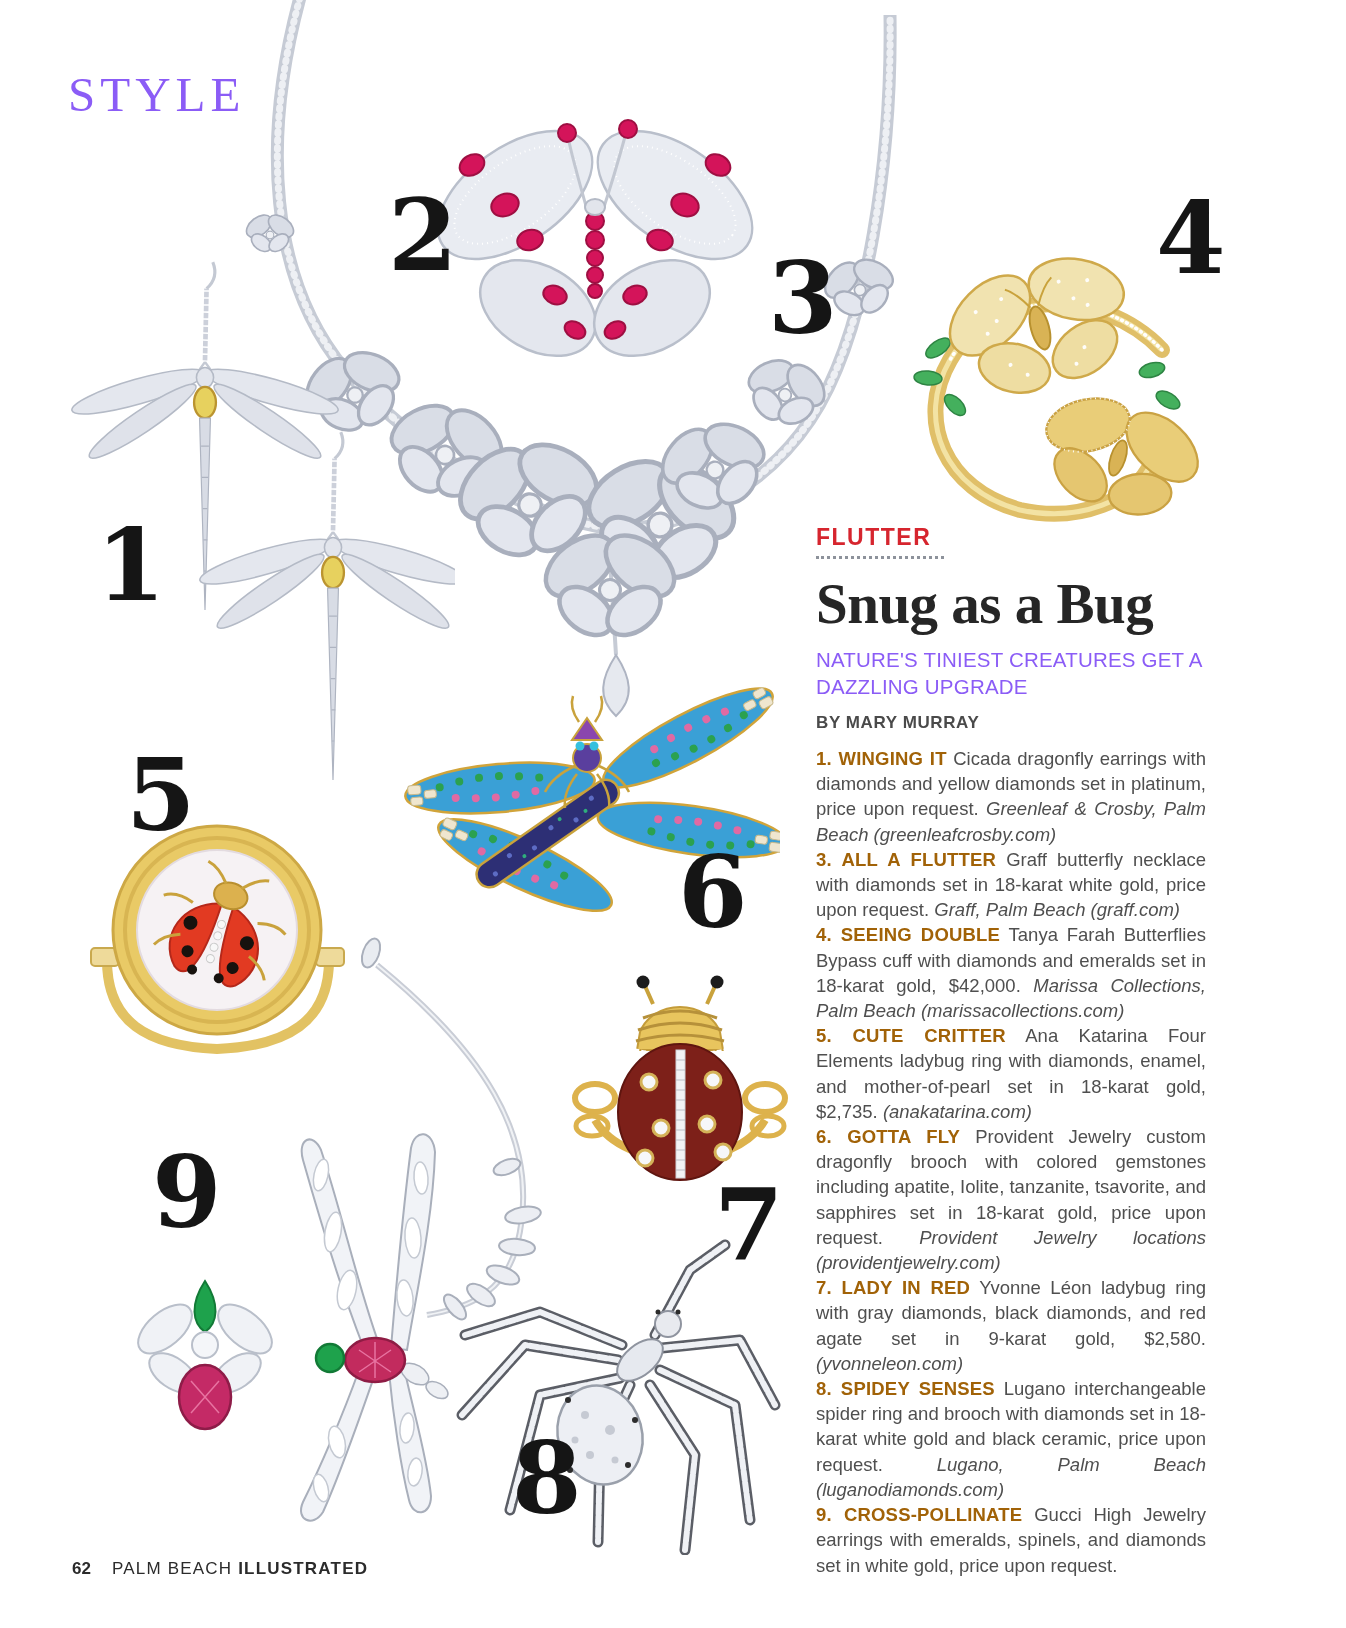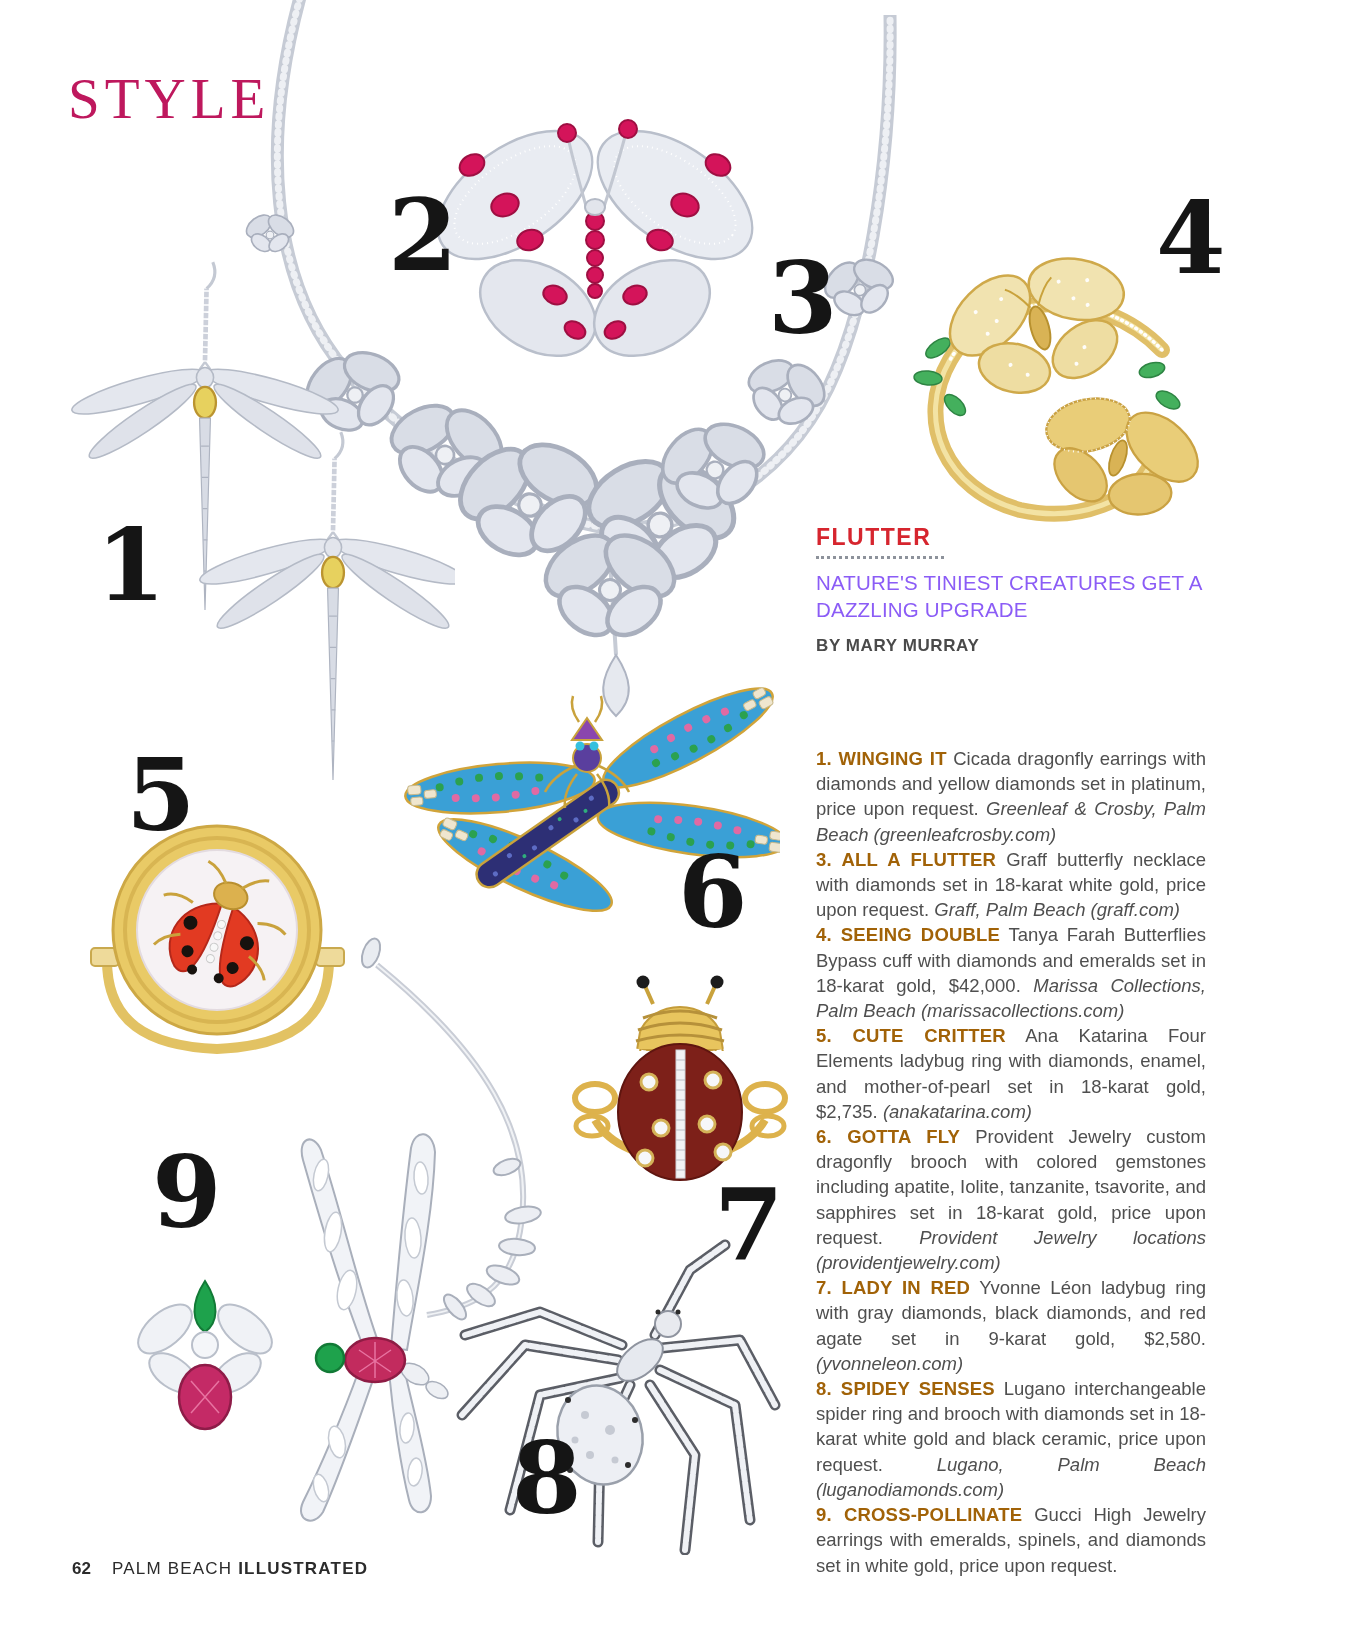--- a/index.html
+++ b/index.html
@@ -1,19 +1,19 @@
 <!DOCTYPE html>
 <html><head>
 <meta charset="utf-8">
 <style>
   html,body { margin:0; padding:0; background:#ffffff; }
   .page { position:relative; width:1346px; height:1628px; background:#ffffff; overflow:hidden;
           font-family:"Liberation Sans", sans-serif; }
   .style-label { position:absolute; left:68px; top:66px; font-family:"Liberation Serif", serif;
-                 font-size:57px; letter-spacing:5px; color:#be185d; }
+                 font-size:49px; letter-spacing:5px; color:#8b5cf6; }
   .num { position:absolute; font-family:"DejaVu Serif", serif; font-weight:bold;
          font-size:100px; line-height:1; color:#151515; }
   .art { position:absolute; }
   .article-head { position:absolute; left:816px; top:524px; width:396px; }
   .category { font-size:23px; font-weight:bold; color:#d6252e; letter-spacing:1.5px; }
   .dotline { width:128px; border-bottom:3px dotted #8d929b; margin-top:5px; }
   .title { font-family:"Liberation Serif", serif; font-size:57px; font-weight:bold;
            color:#262626; margin-top:12px; letter-spacing:-0.5px; white-space:nowrap; }
   .subtitle { margin-top:10px; font-size:20.5px; color:#8b5cf6; line-height:1.32; letter-spacing:0.2px; }
   .byline { margin-top:13px; font-size:17px; font-weight:bold; color:#4a4a4a; letter-spacing:0.6px; }
@@ -381,20 +381,21 @@
   <div class="num" style="left:1156px;top:188px;">4</div>
   <div class="num" style="left:126px; top:745px;">5</div>
   <div class="num" style="left:678px; top:842px;">6</div>
   <div class="num" style="left:714px; top:1175px;">7</div>
   <div class="num" style="left:512px; top:1428px;">8</div>
   <div class="num" style="left:152px; top:1142px;">9</div>
 
   <div class="article-head">
     <div class="category">FLUTTER</div>
     <div class="dotline"></div>
+    <div class="title">Snug as a Bug</div>
     <div class="subtitle">
       <div>NATURE'S TINIEST CREATURES GET A</div>
       <div>DAZZLING UPGRADE</div>
     </div>
     <div class="byline">BY MARY MURRAY</div>
   </div>
 
   <div class="body-copy">
     <p class="item"><b>1. WINGING IT</b> <span>Cicada dragonfly earrings with diamonds and yellow diamonds set in platinum, price upon request.</span> <i>Greenleaf &amp; Crosby, Palm Beach (greenleafcrosby.com)</i></p>
     <p class="item"><b>3. ALL A FLUTTER</b> <span>Graff butterfly necklace with diamonds set in 18-karat white gold, price upon request.</span> <i>Graff, Palm Beach (graff.com)</i></p>

